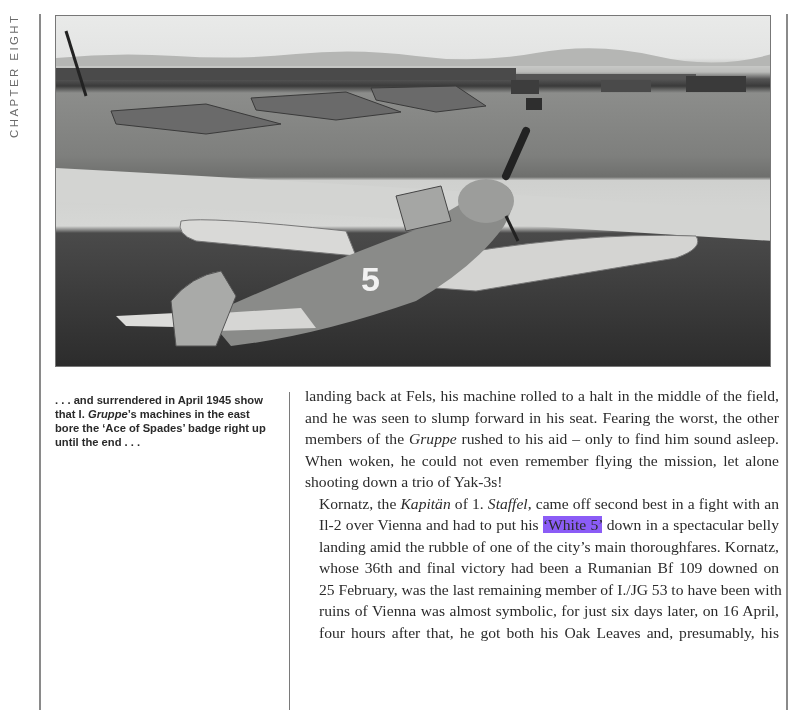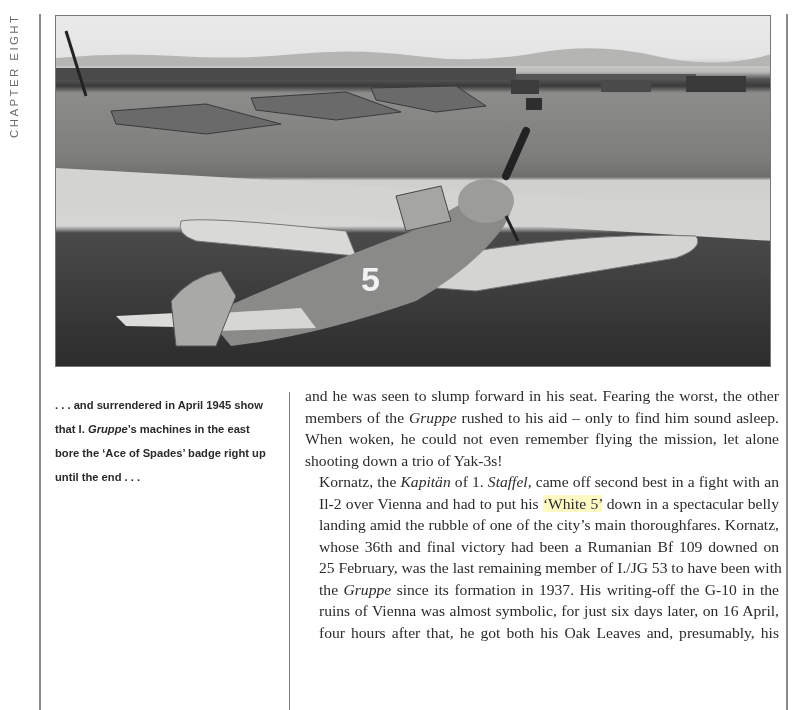--- a/index.html
+++ b/index.html
@@ -17,33 +17,33 @@
 
   .photo {
     position:absolute; left:55px; top:15px; width:716px; height:352px;
     border:1px solid #777; box-sizing:border-box; overflow:hidden;
     background:linear-gradient(#e9eae9 0%, #e3e4e3 12%, #c9cac8 14%, #bbbcba 16%, #555 18%, #3a3a3a 20%, #8c8d8b 22%, #7e7f7d 40%, #6e6f6d 46%, #cfd0ce 47%, #d6d7d5 60%, #4a4a4a 62%, #2c2c2c 100%);
   }
   .photo svg { position:absolute; left:0; top:0; }
   .caption {
     position:absolute; left:55px; top:393px; width:215px;
     font-family:"Liberation Sans", sans-serif; font-weight:bold; font-size:11.2px;
-    line-height:24px; color:#2a2a2a;
+    line-height:14px; color:#2a2a2a;
   }
   .caption i { font-weight:bold; }
   .body-text {
     position:absolute; left:305px; top:385px; width:474px;
     font-family:"Liberation Serif", serif; font-size:15.6px; line-height:21.5px;
     color:#2b2b2b; text-align:justify;
   }
   .body-text p { margin:0; }
   .body-text p.indent { text-indent:14px; }
   .line { display:block; text-align:justify; text-align-last:justify; white-space:nowrap; }
   .line.last { text-align-last:left; }
-  .hl { background:#fef9c3; }
+  .hl { background:#8b5cf6; }
 </style>
 </head>
 <body>
 
 <div class="chapter-label">CHAPTER EIGHT</div>
 
 <div class="rule rule-left"></div>
 <div class="rule rule-right"></div>
 <div class="rule rule-mid"></div>
 
@@ -84,28 +84,28 @@
     </g>
   </svg>
 </div>
 
 <div class="caption">
   <span>. . . and surrendered in April 1945 show that I. </span><i>Gruppe</i><span>’s machines in the east bore the ‘Ace of Spades’ badge right up until the end . . .</span>
 </div>
 
 <div class="body-text">
   <p>
+    <span class="line">landing back at Fels, his machine rolled to a halt in the middle of the field,</span>
     <span class="line">and he was seen to slump forward in his seat. Fearing the worst, the other</span>
     <span class="line">members of the <i>Gruppe</i> rushed to his aid – only to find him sound asleep.</span>
     <span class="line">When woken, he could not even remember flying the mission, let alone</span>
     <span class="line last">shooting down a trio of Yak-3s!</span>
   </p>
   <p class="indent">
     <span class="line">Kornatz, the <i>Kapitän</i> of 1. <i>Staffel</i>, came off second best in a fight with an</span>
     <span class="line">Il-2 over Vienna and had to put his <span class="hl">‘White 5’</span> down in a spectacular belly</span>
     <span class="line">landing amid the rubble of one of the city’s main thoroughfares. Kornatz,</span>
     <span class="line">whose 36th and final victory had been a Rumanian Bf 109 downed on</span>
     <span class="line">25 February, was the last remaining member of I./JG 53 to have been with</span>
-    <span class="line">the <i>Gruppe</i> since its formation in 1937. His writing-off the G-10 in the</span>
     <span class="line">ruins of Vienna was almost symbolic, for just six days later, on 16 April,</span>
     <span class="line">four hours after that, he got both his Oak Leaves and, presumably, his</span>
   </p>
 </div>
 
 </body></html>

